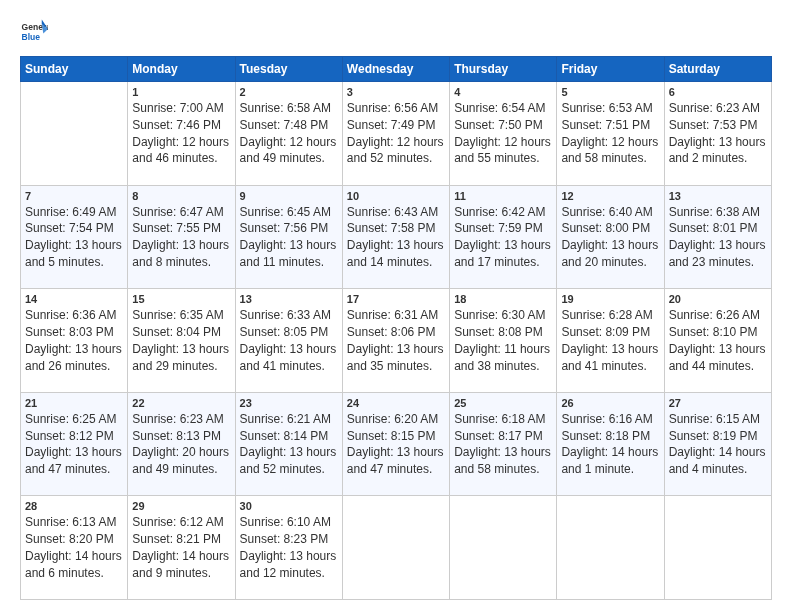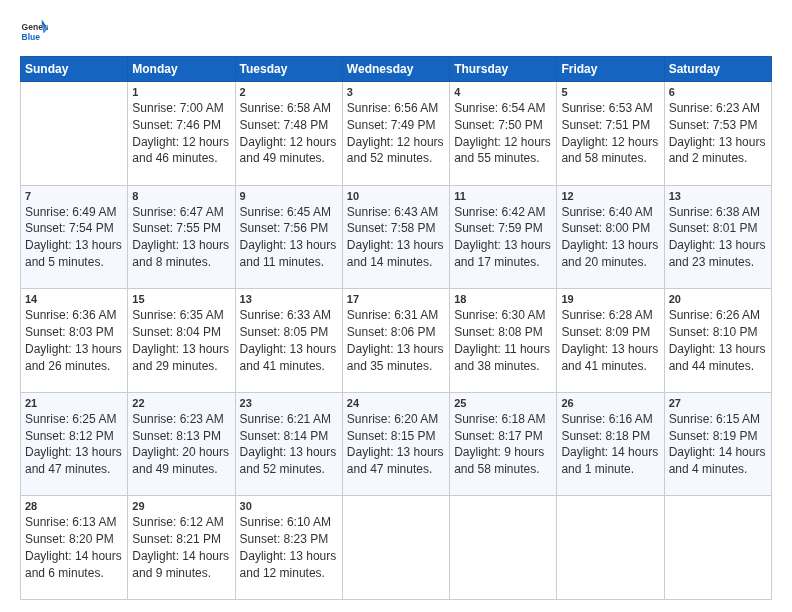--- a/index.html
+++ b/index.html
@@ -321,21 +321,21 @@
             <span>Sunrise: 6:20 AM</span><br>
             <span>Sunset: 8:15 PM</span><br>
             <span>Daylight: 13 hours and 47 minutes.</span>
           </div>
         </td>
           <td>
           <span class="day-num">25</span>
           <div class="day-info">
             <span>Sunrise: 6:18 AM</span><br>
             <span>Sunset: 8:17 PM</span><br>
-            <span>Daylight: 9 hours and 58 minutes.</span>
+            <span>Daylight: 13 hours and 58 minutes.</span>
           </div>
         </td>
           <td>
           <span class="day-num">26</span>
           <div class="day-info">
             <span>Sunrise: 6:16 AM</span><br>
             <span>Sunset: 8:18 PM</span><br>
             <span>Daylight: 14 hours and 1 minute.</span>
           </div>
         </td>

